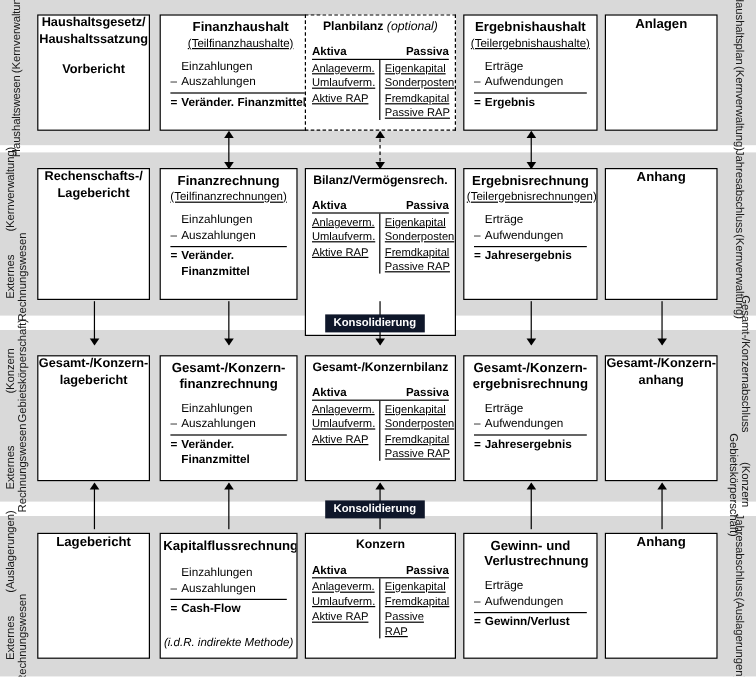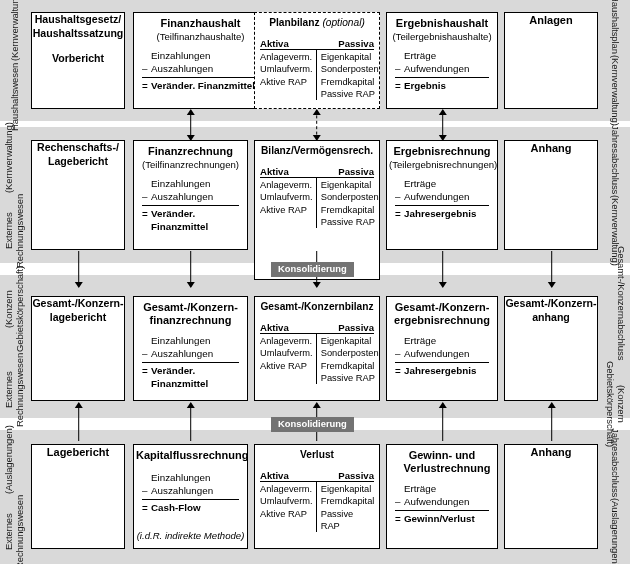--- a/index.html
+++ b/index.html
@@ -52,20 +52,21 @@
     color:#000;
     padding:4px 2px 0 2px;
   }
   .box-title.small{font-size:10.2px;}
   .box-sub{
     text-align:center;
     font-size:9.6px;
     line-height:1.15;
     color:#000;
     padding:1px 2px 0 2px;
+    text-decoration:underline;
   }
 
   
   .center-label{
     position:absolute;inset:0;
     display:flex;align-items:flex-start;justify-content:center;
     text-align:center;
     font-weight:bold;font-size:11px;line-height:1.3;
     color:#000;
     padding:0 4px;
@@ -106,20 +107,21 @@
     padding-bottom:0px;
   }
   .bs-head .a{flex:1;text-align:left;}
   .bs-head .p{flex:1;text-align:right;}
   .bs-body{display:flex;}
   .bs-body .col{
     flex:1;
     font-size:9.3px;line-height:1.33;
     color:#000;
     padding-top:1px;
+    text-decoration:underline;
   }
   .bs-body .col.left{padding-right:3px;}
   .bs-body .col.right{border-left:1.3px solid #000;padding-left:4px;}
 
   
   .arrow{position:absolute;}
   .arrow .shaft{
     position:absolute;left:50%;top:0;bottom:0;
     width:0;
     border-left:1.6px solid #000;
@@ -132,21 +134,21 @@
     border-left:4.2px solid transparent;
     border-right:4.2px solid transparent;
     transform:translateX(-4.2px);
   }
   .arrow .head.up{top:-1px;border-bottom:6.5px solid #000;}
   .arrow .head.down{bottom:-1px;border-top:6.5px solid #000;}
 
   
   .kons{
     position:absolute;
-    background:#737373;
+    background:#0f172a;
     color:#ffffff;
     font-size:9.4px;
     font-weight:bold;
     padding:1.5px 7px 2.5px 7px;
     line-height:1.15;
     white-space:nowrap;
     z-index:5;
   }
 </style>
 </head>
@@ -520,21 +522,21 @@
         </div>
       <div class="ln result">
           <span class="op">=</span>
           <span class="txt">Cash-Flow</span>
         </div>
     </div>
     <div class="note">(i.d.R. indirekte Methode)</div>
   </div>
 
   <div class="box" style="left:254px;top:444px;width:126px;height:105px;">
-    <div class="box-title small">Verlust</div>
+    <div class="box-title small">Konzern</div>
     <div class="bs" style="margin-top:9px;">
       <div class="bs-head">
         <span class="a">Aktiva</span>
         <span class="p">Passiva</span>
       </div>
       <div class="bs-body" style="min-height:50px;">
         <div class="col left">
           <div>Anlageverm.</div>
           <div>Umlaufverm.</div>
           <div>Aktive RAP</div>

